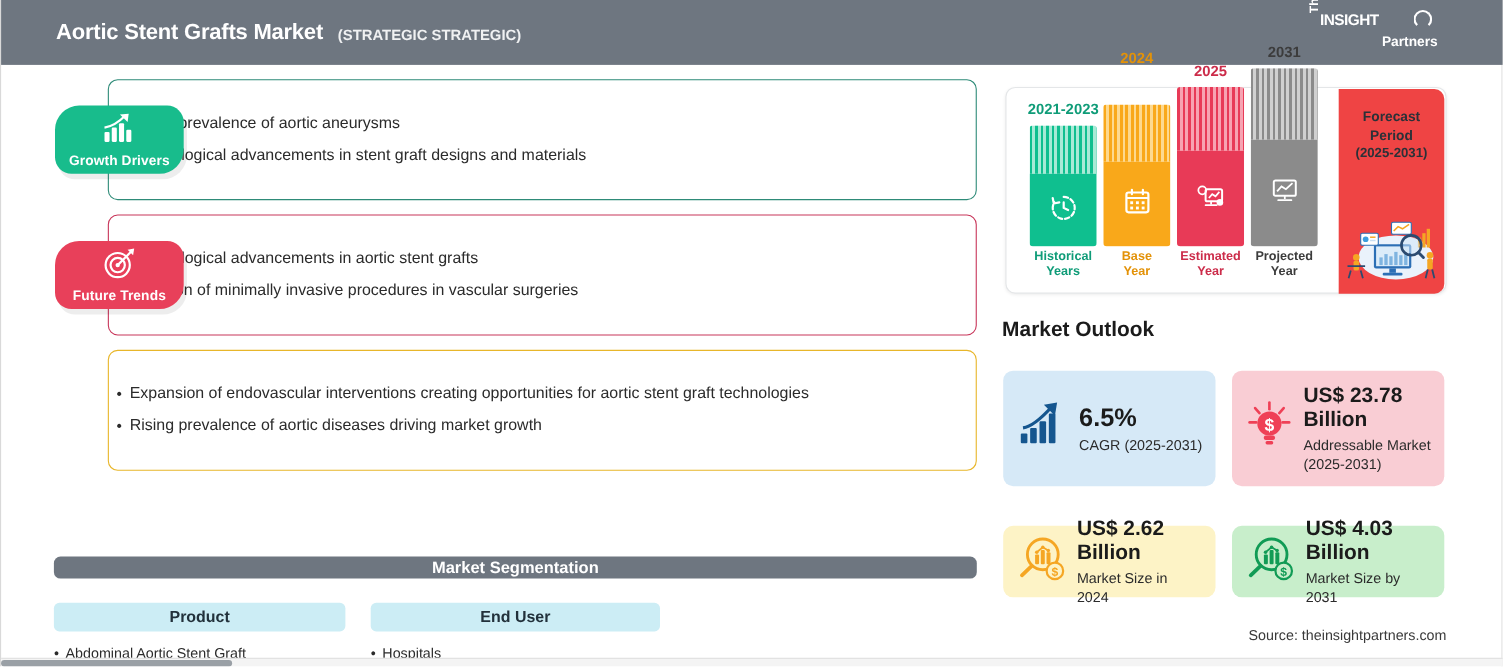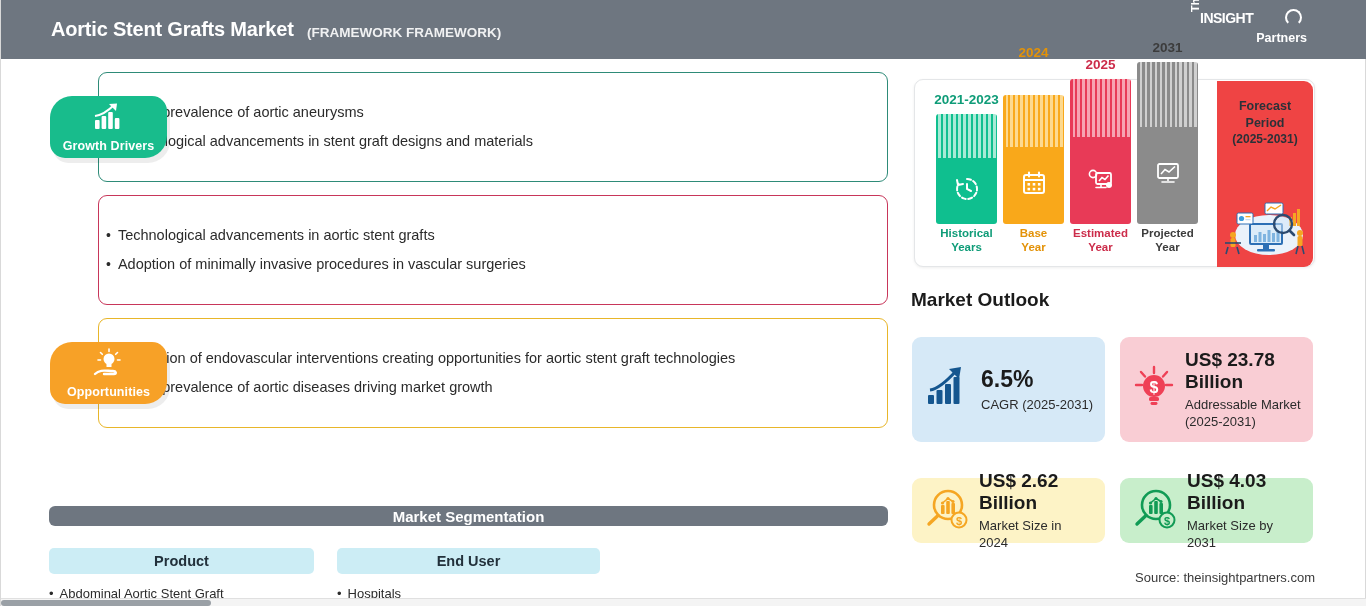--- a/index.html
+++ b/index.html
@@ -209,21 +209,21 @@
   }
 </style>
 </head>
 <body>
 
 <div id="page">
 
   <div class="header">
     <div>
       <span class="header-title">Aortic Stent Grafts Market</span>
-      <span class="header-sub">(FRAMEWORK FRAMEWORK)</span>
+      <span class="header-sub">(STRATEGIC STRATEGIC)</span>
     </div>
     <div class="logo">
       <span class="logo-the">The</span>
       <span class="logo-insight">INSIGHT</span>
       <span class="logo-circ"></span>
       <span class="logo-partners">Partners</span>
     </div>
   </div>
 
   <div class="left-panel">
@@ -260,50 +260,45 @@
       <div class="bullets">
         <div class="bullet">
           <span class="dot">•</span>
           <span>Technological advancements in aortic stent grafts</span>
         </div>
         <div class="bullet">
           <span class="dot">•</span>
           <span>Adoption of minimally invasive procedures in vascular surgeries</span>
         </div>
       </div>
+      <div class="badge red" style="top:24px;">
+        <span class="badge-icon">
+          <svg width="32" height="30" viewBox="0 0 32 30">
+            <circle cx="14" cy="16" r="11" stroke="#fff" stroke-width="2" fill="none"></circle>
+            <circle cx="14" cy="16" r="6.5" stroke="#fff" stroke-width="2" fill="none"></circle>
+            <circle cx="14" cy="16" r="2" fill="#fff"></circle>
+            <path d="M14 16 L27 3" stroke="#fff" stroke-width="2"></path>
+            <path d="M23 2 L29 1 L28 7 Z" fill="#fff"></path>
+          </svg>
+        </span>
+        <span class="badge-label">Future Trends</span>
+      </div>
     </div>
 
     <div class="strip" style="left:0; top:259px; width:905px; height:110px;">
       <div class="strip-box orange"></div>
       <div class="bullets">
         <div class="bullet">
           <span class="dot">•</span>
           <span>Expansion of endovascular interventions creating opportunities for aortic stent graft technologies</span>
         </div>
         <div class="bullet">
           <span class="dot">•</span>
           <span>Rising prevalence of aortic diseases driving market growth</span>
         </div>
-      </div>
-      <div class="badge orange" style="top:24px;">
-        <span class="badge-icon">
-          <svg width="36" height="32" viewBox="0 0 36 32">
-            <circle cx="18" cy="11" r="5.5" fill="#fff"></circle>
-            <rect x="15.5" y="16" width="5" height="3" fill="#fff"></rect>
-            <g stroke="#fff" stroke-width="1.6" stroke-linecap="round">
-              <line x1="18" y1="1" x2="18" y2="3.5"></line>
-              <line x1="9.5" y1="4.5" x2="11.3" y2="6.3"></line>
-              <line x1="26.5" y1="4.5" x2="24.7" y2="6.3"></line>
-              <line x1="7" y1="12" x2="9.5" y2="12"></line>
-              <line x1="29" y1="12" x2="26.5" y2="12"></line>
-            </g>
-            <path d="M4 26 C9 21, 15 23, 22 23 C25 23, 26 26, 23 26 L13 26" stroke="#fff" stroke-width="2.4" fill="none" stroke-linecap="round"></path>
-          </svg>
-        </span>
-        <span class="badge-label">Opportunities</span>
       </div>
     </div>
 
     <div class="seg-header">
       <span>Market Segmentation</span>
     </div>
 
     <div class="seg-col" style="left:48px; width:265px;">
       <div class="seg-pill">
         <span>Product</span>

